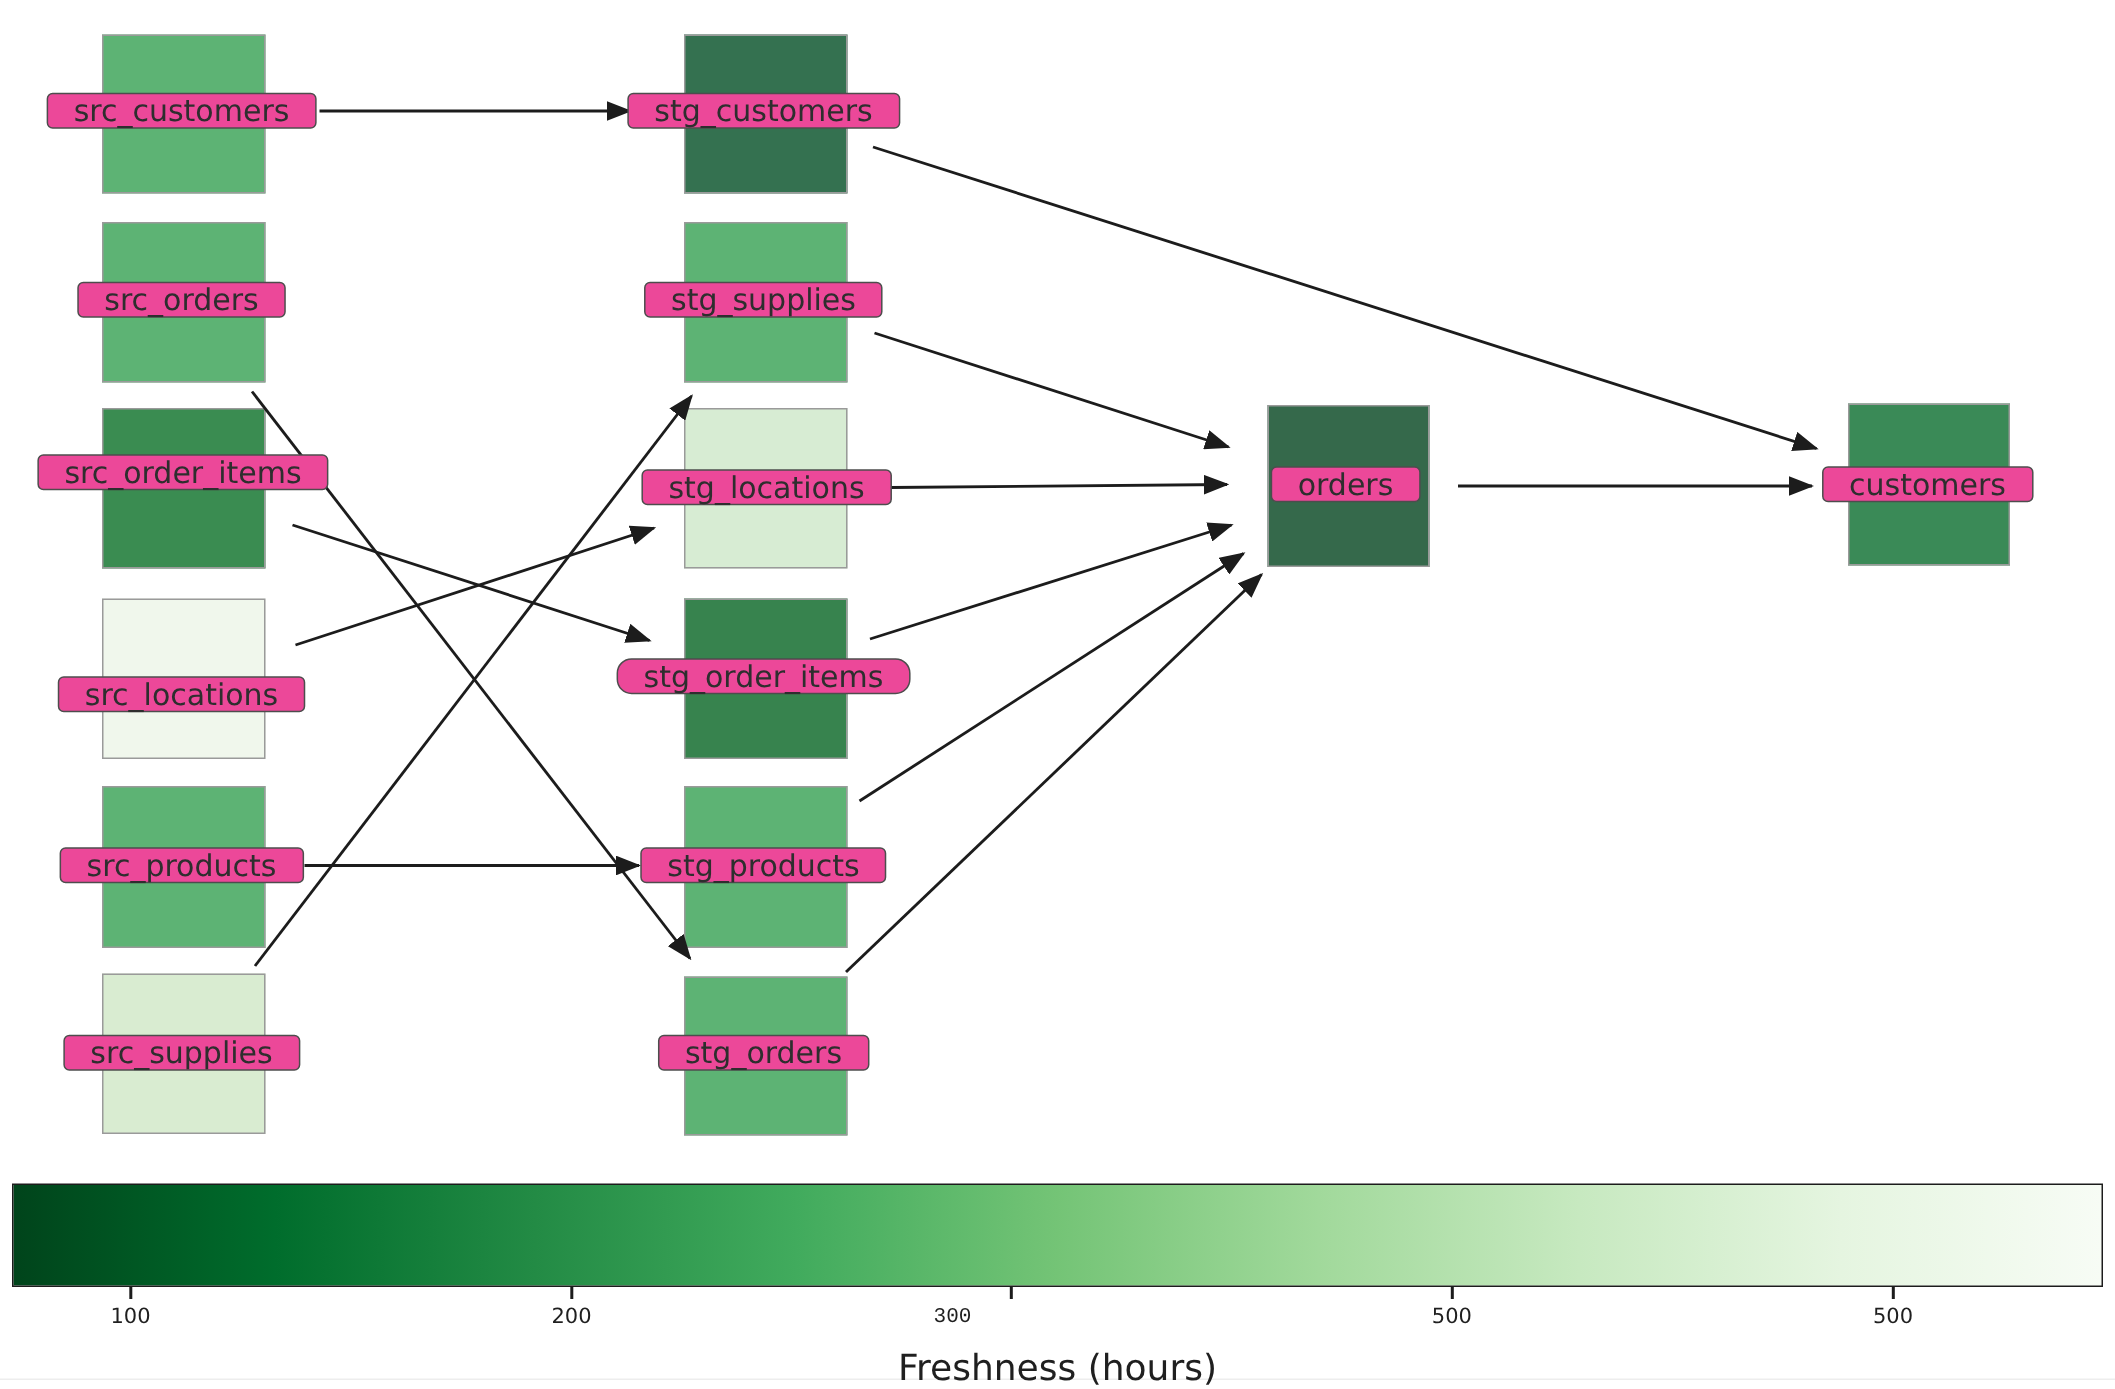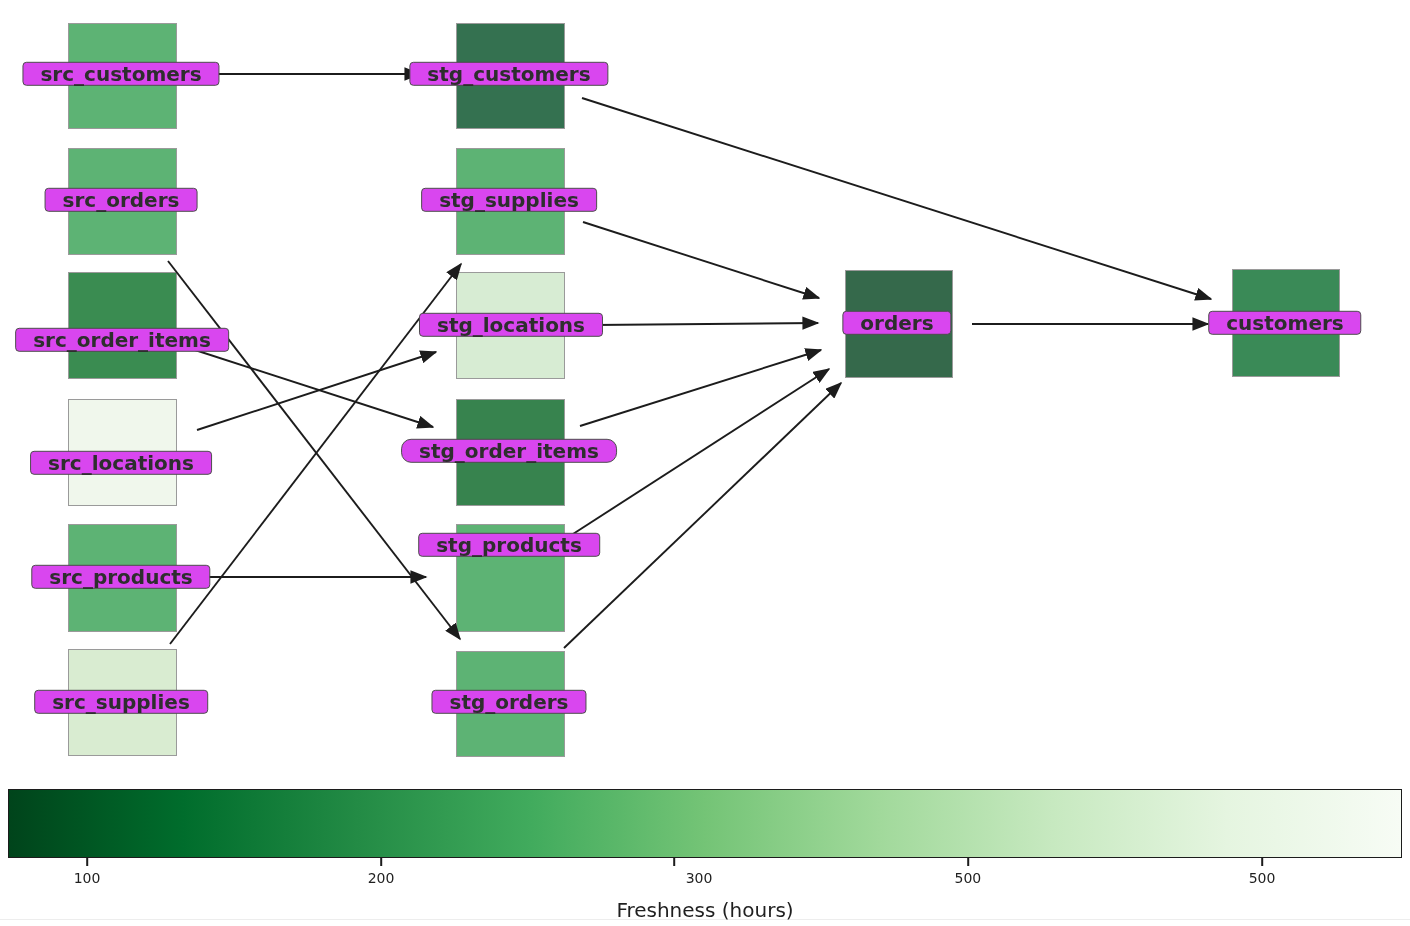--- a/index.html
+++ b/index.html
@@ -4,34 +4,34 @@
 <style>
   html,body{margin:0;padding:0;background:#ffffff;}
   #stage{
     position:relative;width:1410px;height:926px;background:#ffffff;overflow:hidden;
     font-family:"DejaVu Sans","Liberation Sans",sans-serif;
   }
   .node{position:absolute;border:1.6px solid #9a9a9a;box-sizing:border-box;z-index:1;}
   #edges-svg{position:absolute;left:0;top:0;z-index:2;}
   .node-label{
     position:absolute;transform:translate(-50%,-50%);z-index:3;
-    background:#d946ef;border:1.6px solid #4d4d4d;border-radius:4px;
-    padding:0px 17px;font-size:20px;font-weight:bold;color:#2e2e2e;
+    background:#ec4899;border:1.6px solid #4d4d4d;border-radius:4px;
+    padding:0px 17px;font-size:20px;font-weight:normal;color:#2e2e2e;
     line-height:1.12;white-space:nowrap;
   }
   #colorbar{
     position:absolute;box-sizing:border-box;border:1.6px solid #1c1c1c;z-index:1;
   }
   .cb-tick{position:absolute;width:1.6px;height:8px;background:#1c1c1c;transform:translateX(-50%);z-index:1;}
   .cb-tick-label{
     position:absolute;transform:translateX(-50%);font-size:14px;color:#1f1f1f;
     white-space:nowrap;z-index:1;
   }
   #cb-axis-label{
-    position:absolute;transform:translateX(-50%);font-size:20px;color:#1f1f1f;
+    position:absolute;transform:translateX(-50%);font-size:24px;color:#1f1f1f;
     white-space:nowrap;z-index:1;
   }
   #bottom-hairline{position:absolute;left:0;width:1410px;height:1px;background:#ededed;z-index:0;}
 </style>
 </head>
 <body>
 
 <div id="stage">
   <div id="nodes-layer">
       <div class="node" style="left: 68px; top: 23px; width: 109px; height: 106px; background: rgb(93, 179, 116);"></div>
@@ -67,42 +67,42 @@
         <line x1="594" y1="325" x2="818" y2="323" stroke="#1c1c1c" stroke-width="1.9" marker-end="url(#arrowhead)"></line>
         <line x1="580" y1="426" x2="821" y2="350" stroke="#1c1c1c" stroke-width="1.9" marker-end="url(#arrowhead)"></line>
         <line x1="573" y1="534" x2="829" y2="369" stroke="#1c1c1c" stroke-width="1.9" marker-end="url(#arrowhead)"></line>
         <line x1="564" y1="648" x2="841" y2="383" stroke="#1c1c1c" stroke-width="1.9" marker-end="url(#arrowhead)"></line>
         <line x1="972" y1="324" x2="1208" y2="324" stroke="#1c1c1c" stroke-width="1.9" marker-end="url(#arrowhead)"></line>
       </g>
   </svg>
   <div id="labels-layer">
       <div class="node-label" style="left: 121px; top: 74px;">src_customers</div>
       <div class="node-label" style="left: 121px; top: 200px;">src_orders</div>
-      <div class="node-label" style="left: 122px; top: 340px; text-align: right;">src_order_items</div>
+      <div class="node-label" style="left: 122px; top: 315px; text-align: right;">src_order_items</div>
       <div class="node-label" style="left: 121px; top: 451px; margin-top: 12px;">src_locations</div>
       <div class="node-label" style="left: 121px; top: 577px;">src_products</div>
       <div class="node-label" style="left: 121px; top: 702px;">src_supplies</div>
       <div class="node-label" style="left: 509px; top: 74px;">stg_customers</div>
       <div class="node-label" style="left: 509px; top: 200px;">stg_supplies</div>
       <div class="node-label" style="left: 511px; top: 325px;">stg_locations</div>
       <div class="node-label" style="left: 509px; top: 451px; border-radius: 10px;">stg_order_items</div>
-      <div class="node-label" style="left: 509px; top: 545px; text-align: center;">stg_products</div>
+      <div class="node-label" style="left: 509px; top: 577px; text-align: center;">stg_products</div>
       <div class="node-label" style="left: 509px; top: 702px;">stg_orders</div>
       <div class="node-label" style="left: 897px; top: 323px;">orders</div>
       <div class="node-label" style="left: 1285px; top: 323px;">customers</div>
     </div>
 
   <div id="colorbar" style="left: 8px; top: 789px; width: 1394px; height: 69px; background: linear-gradient(to right, rgb(0, 68, 27), rgb(0, 109, 44), rgb(35, 139, 69), rgb(65, 171, 93), rgb(116, 196, 118), rgb(161, 217, 155), rgb(199, 233, 192), rgb(229, 245, 224), rgb(247, 252, 245));"></div>
   <div id="cb-ticks">
       <div class="cb-tick" style="left: 87.0398px; top: 858px;"></div>
       <div class="cb-tick-label" style="left: 87.0398px; top: 870px;">100</div>
       <div class="cb-tick" style="left: 381.034px; top: 858px;"></div>
       <div class="cb-tick-label" style="left: 381.034px; top: 870px;">200</div>
       <div class="cb-tick" style="left: 674.053px; top: 858px;"></div>
-      <div class="cb-tick-label" style="left: 699px; top: 870px;">300</div>
+      <div class="cb-tick-label" style="left: 635px; top: 870px; font-family: Liberation Mono, monospace;">300</div>
       <div class="cb-tick" style="left: 967.908px; top: 858px;"></div>
       <div class="cb-tick-label" style="left: 967.908px; top: 870px;">500</div>
       <div class="cb-tick" style="left: 1262.04px; top: 858px;"></div>
       <div class="cb-tick-label" style="left: 1262.04px; top: 870px;">500</div>
     </div>
   <div id="cb-axis-label" style="left: 705px; top: 898px;">Freshness (hours)</div>
   <div id="bottom-hairline" style="top:919px;"></div>
 </div>
 
 </body></html>

